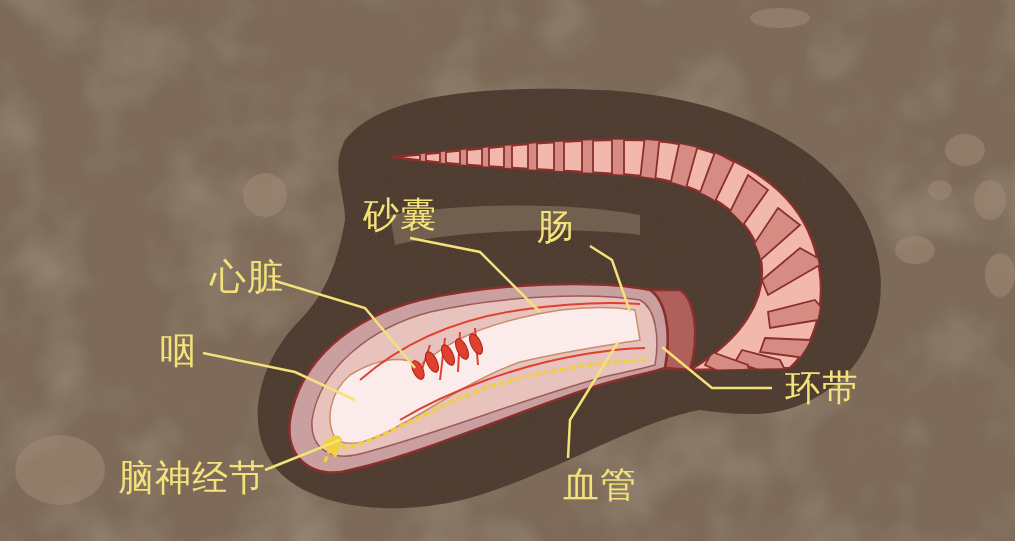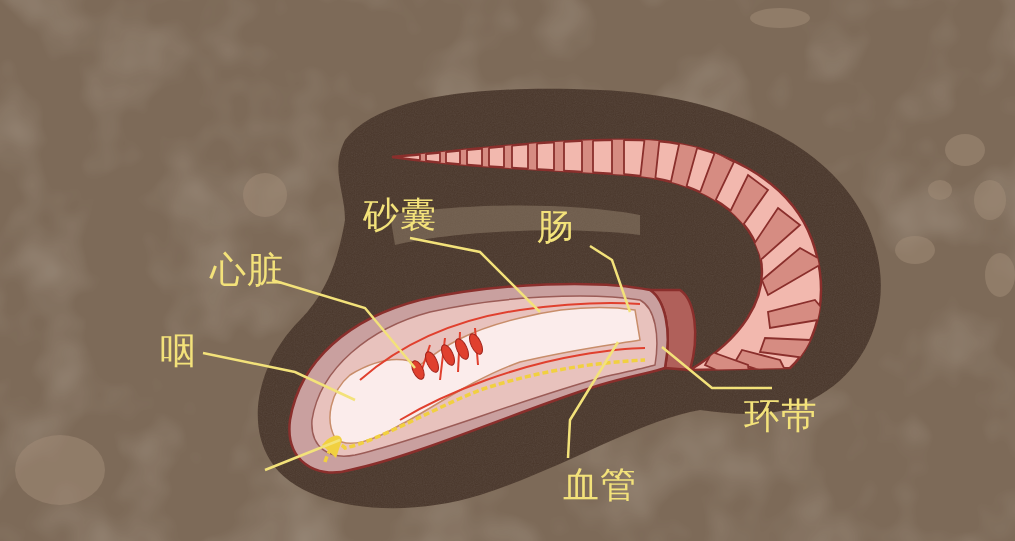--- a/index.html
+++ b/index.html
@@ -126,17 +126,18 @@
       <polyline points="272,280 365,308 415,368"></polyline>
       <polyline points="203,353 295,372 355,400"></polyline>
       <polyline points="265,470 340,440"></polyline>
       <polyline points="568,458 570,420 618,342"></polyline>
       <polyline points="772,388 712,388 662,347"></polyline>
     </g>
   </svg>
 
   <div class="lbl" style="left:363px;top:197px;">砂囊</div>
   <div class="lbl" style="left:537px;top:209px;">肠</div>
-  <div class="lbl" style="left:210px;top:252px;">心脏</div>
+  <div class="lbl" style="left:210px;top:259px;">心脏</div>
   <div class="lbl" style="left:160px;top:333px;">咽</div>
-  <div class="lbl" style="left:744px;top:370px;margin-top:28px;">环带</div>
+  <div class="lbl" style="left:785px;top:370px;">环带</div>
+  <div class="lbl" style="left:118px;top:460px;">脑神经节</div>
   <div class="lbl" style="left:563px;top:467px;">血管</div>
 </div>
 
 </body></html>

